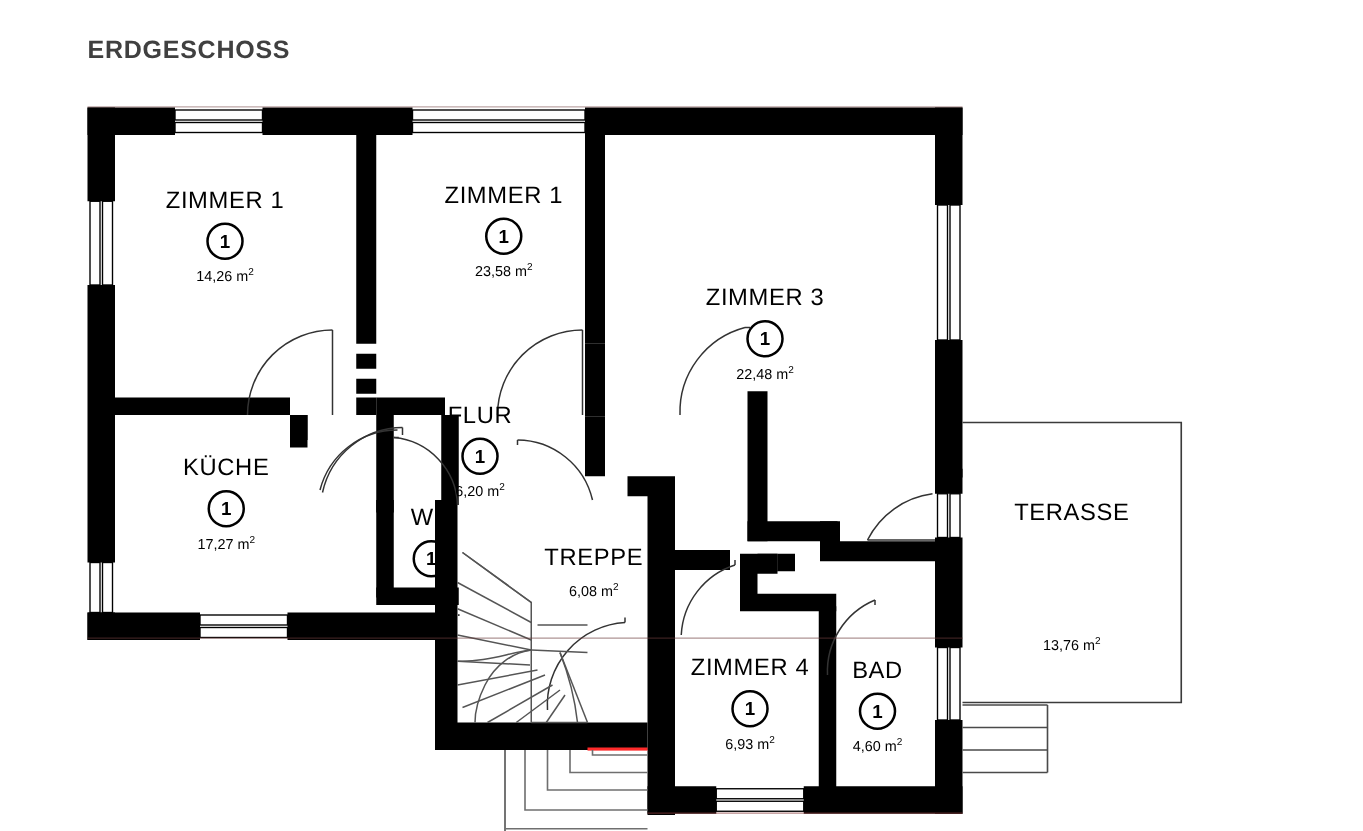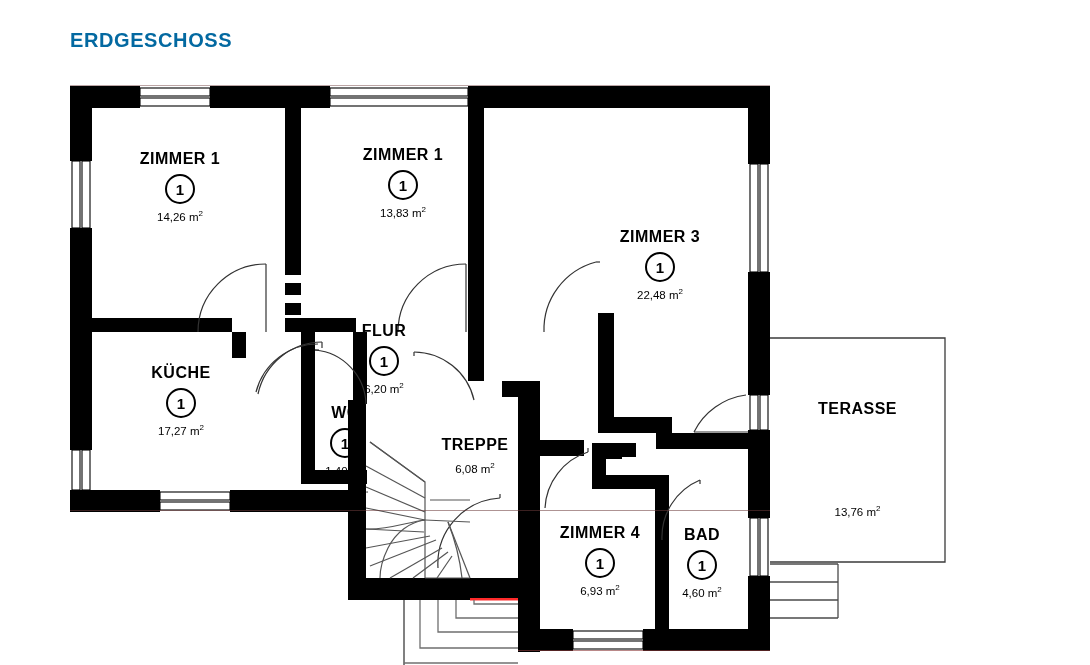--- a/index.html
+++ b/index.html
@@ -15,40 +15,39 @@
     background: #ffffff;
     overflow: hidden;
   }
   #plan-title {
     position: absolute;
     left: 70px;
     top: 29px;
     font-size: 20px;
     font-weight: bold;
     letter-spacing: 0.6px;
-    color: #0369a1;
+    color: #404040;
   }
   svg#floorplan {
     position: absolute;
     left: 0;
     top: 0;
     width: 1090px;
     height: 665px;
   }
   .room-label {
     position: absolute;
     text-align: center;
     color: #000;
     pointer-events: none;
   }
   .room-name {
-    font-size: 16px;
+    font-size: 19px;
     letter-spacing: 0.5px;
     white-space: nowrap;
-    font-weight: bold;
   }
   .room-badge {
     margin: 6px auto 0 auto;
     width: 30px;
     height: 30px;
     border: 2.6px solid #000;
     border-radius: 50%;
     font-size: 15px;
     font-weight: bold;
     line-height: 28px;
@@ -283,24 +282,24 @@
 
   <div class="room-label" style="left:120px; top:150px; width:120px;">
     <div class="room-name">ZIMMER 1</div>
     <div class="room-badge">1</div>
     <div class="room-area"><span>14,26 m</span><sup>2</sup></div>
   </div>
 
   <div class="room-label" style="left:343px; top:146px; width:120px;">
     <div class="room-name">ZIMMER 1</div>
     <div class="room-badge">1</div>
-    <div class="room-area"><span>13,83 m</span><sup>2</sup></div>
-  </div>
-
-  <div class="room-label" style="left:600px; top:228px; width:120px;">
+    <div class="room-area"><span>23,58 m</span><sup>2</sup></div>
+  </div>
+
+  <div class="room-label" style="left:552px; top:228px; width:120px;">
     <div class="room-name">ZIMMER 3</div>
     <div class="room-badge">1</div>
     <div class="room-area"><span>22,48 m</span><sup>2</sup></div>
   </div>
 
   <div class="room-label" style="left:122px; top:364px; width:118px;">
     <div class="room-name">KÜCHE</div>
     <div class="room-badge">1</div>
     <div class="room-area"><span>17,27 m</span><sup>2</sup></div>
   </div>

